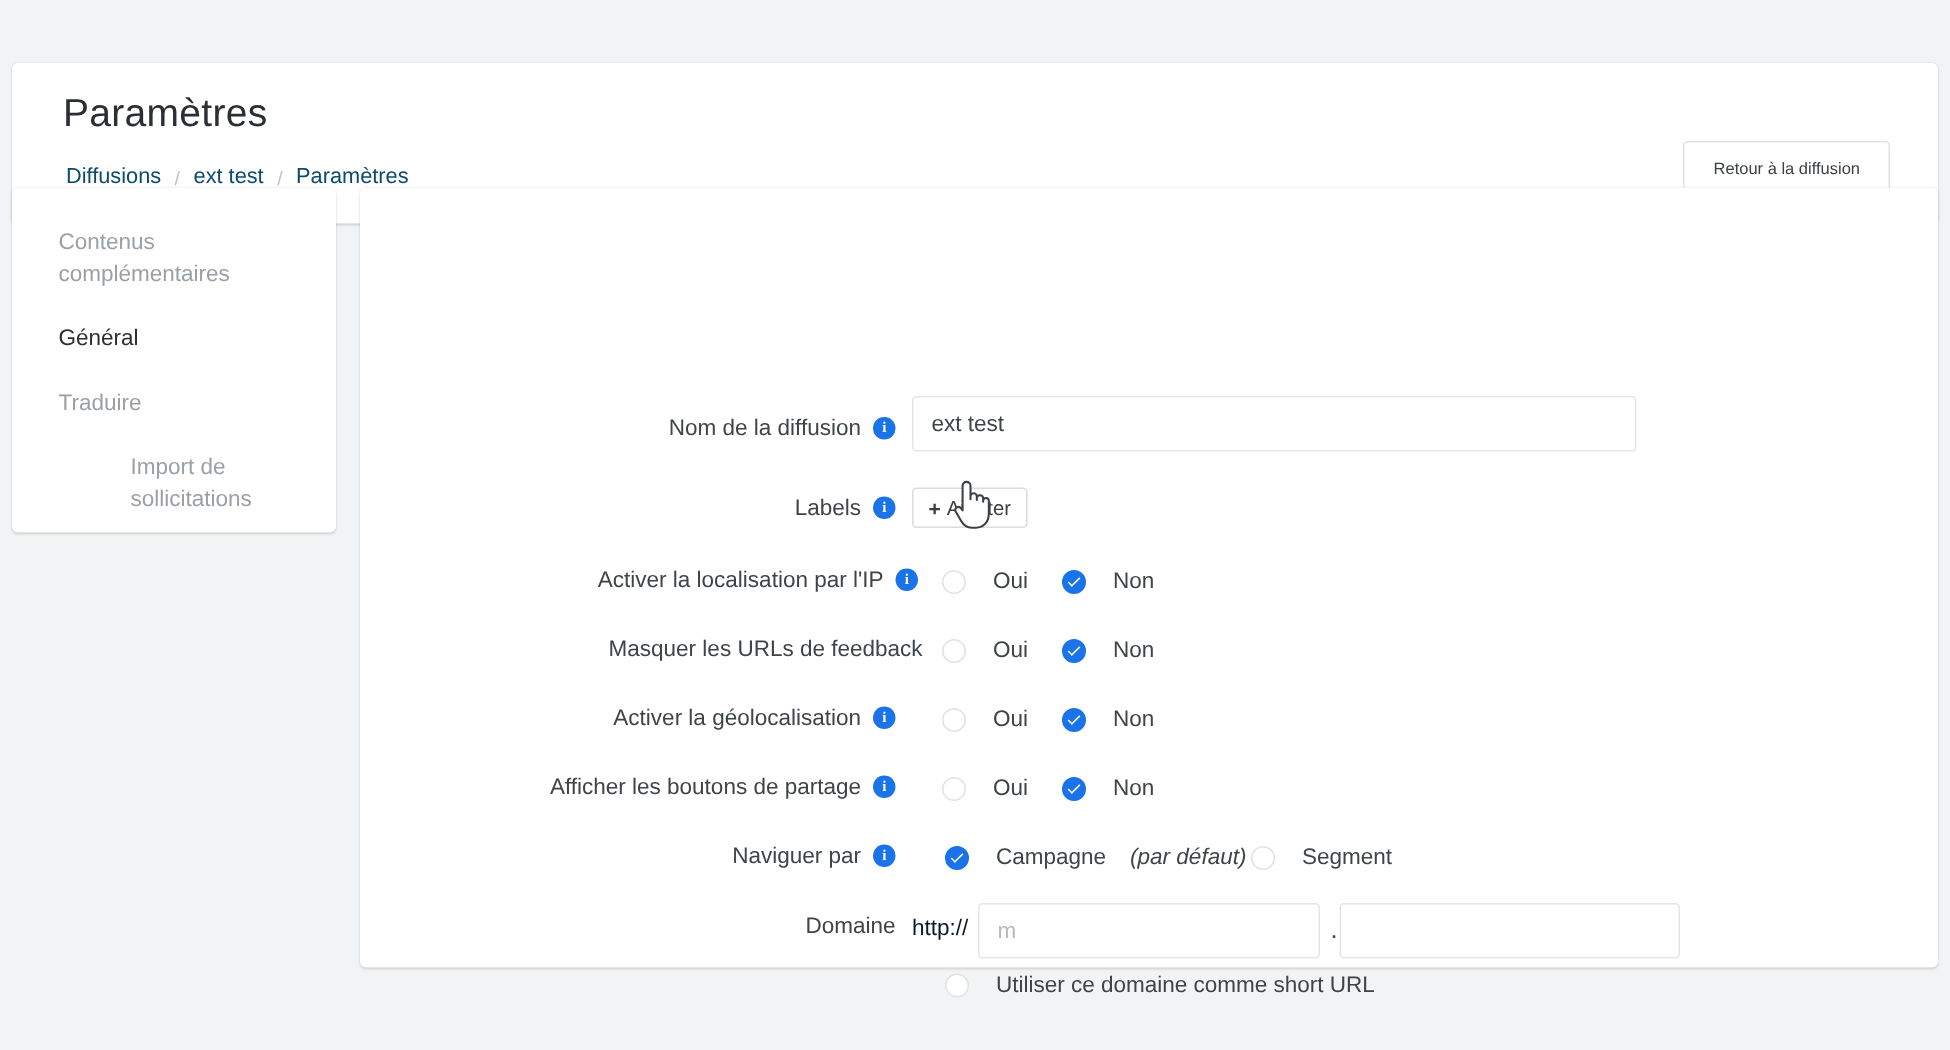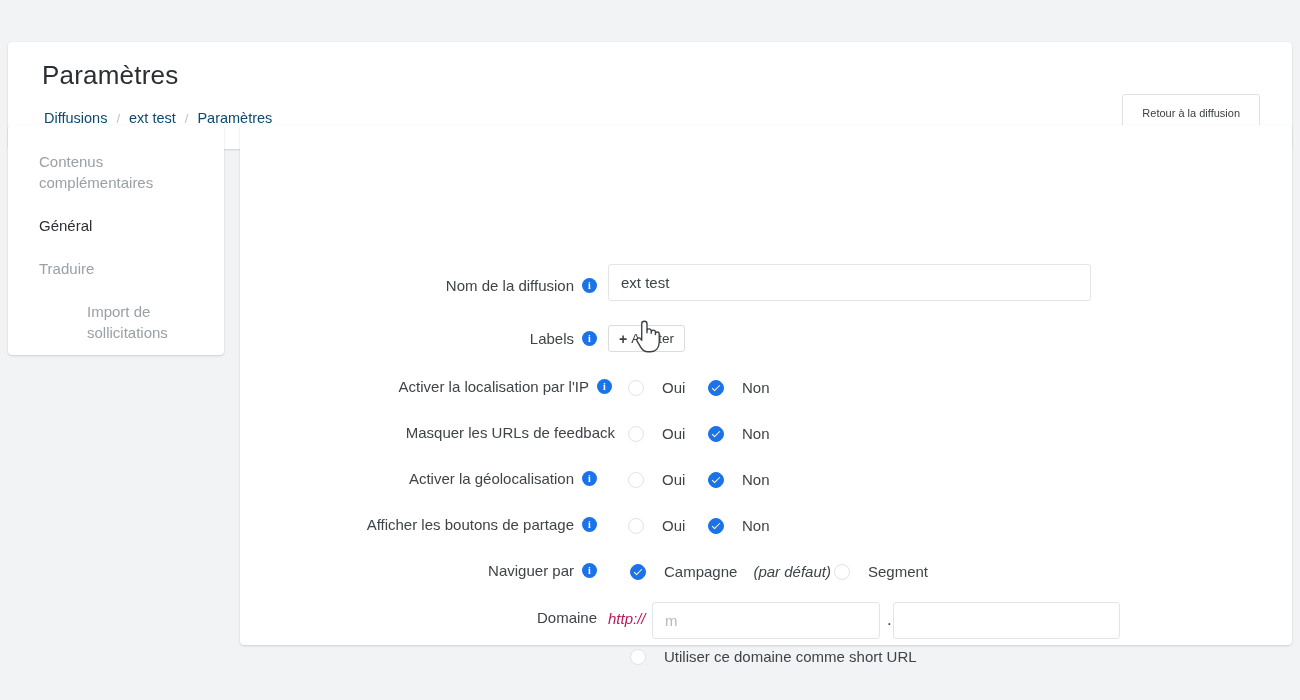--- a/index.html
+++ b/index.html
@@ -146,21 +146,21 @@
     border-left: 1.6px solid #ffffff;
     border-bottom: 1.6px solid #ffffff;
     transform: rotate(-45deg);
     display: none;
   }
   .radio-opt.checked .radio-mark .tick { display: block; }
   .opt-note { font-style: italic; color: #3f4448; }
 
   .domain-proto {
     position: absolute;
-    font-size: 15px; color: #be185d; font-style: italic;
+    font-size: 15px; color: #0f172a;
   }
   .domain-dot {
     position: absolute;
     font-size: 17px; color: #3f4448;
   }
 
   
   .btn-primary {
     position: absolute;
     left: 1169px; top: 657px;

